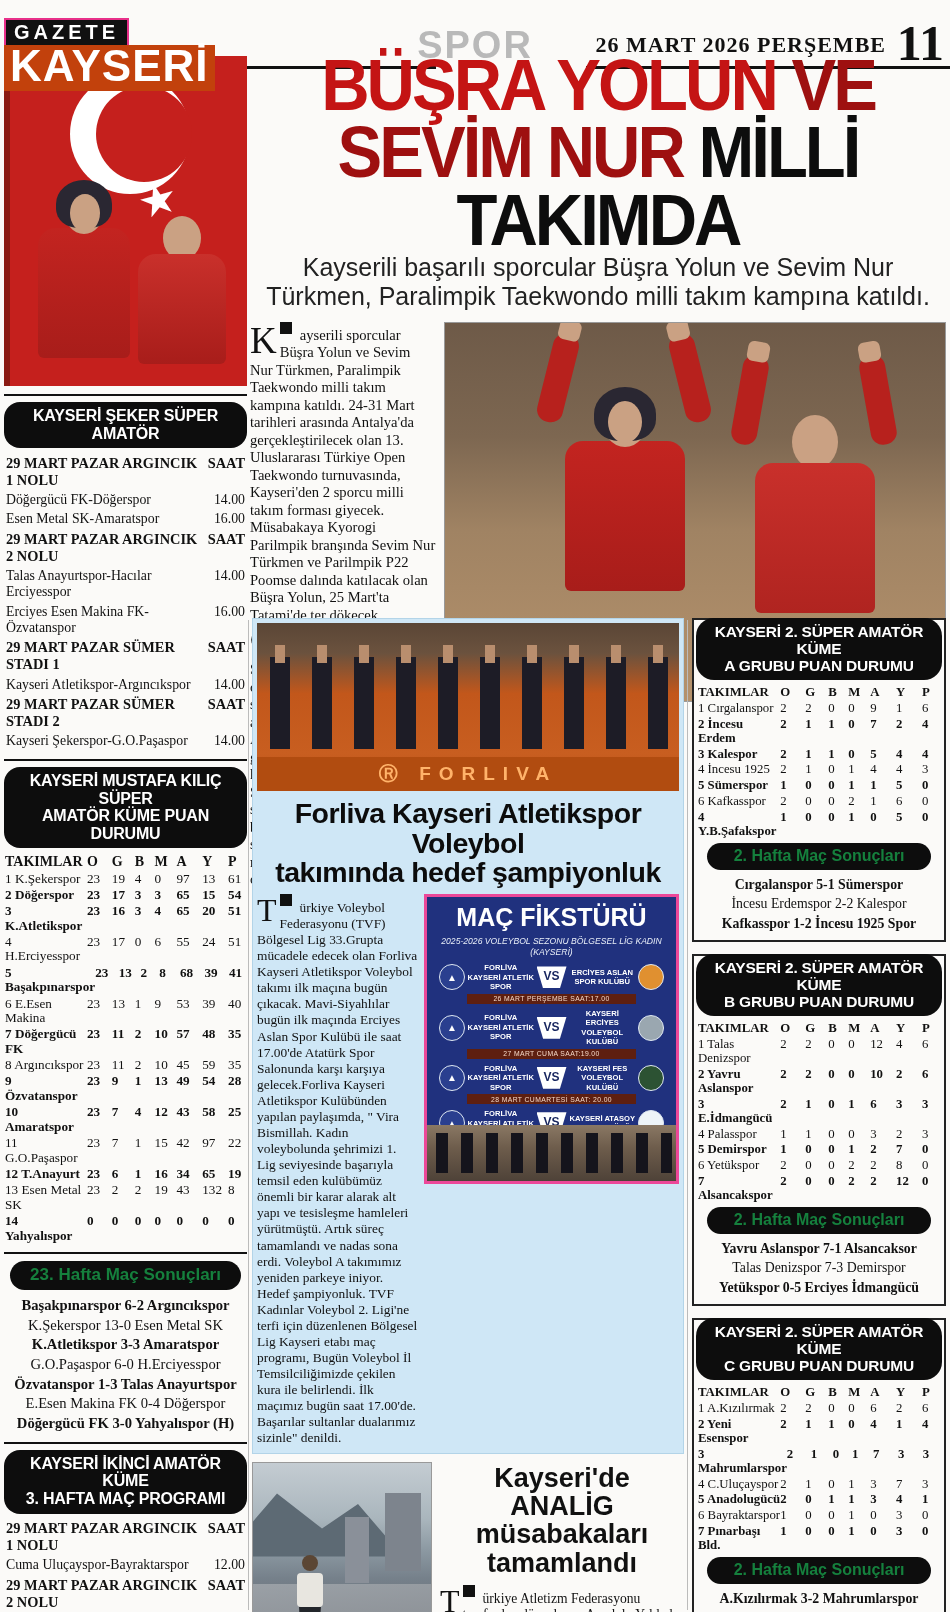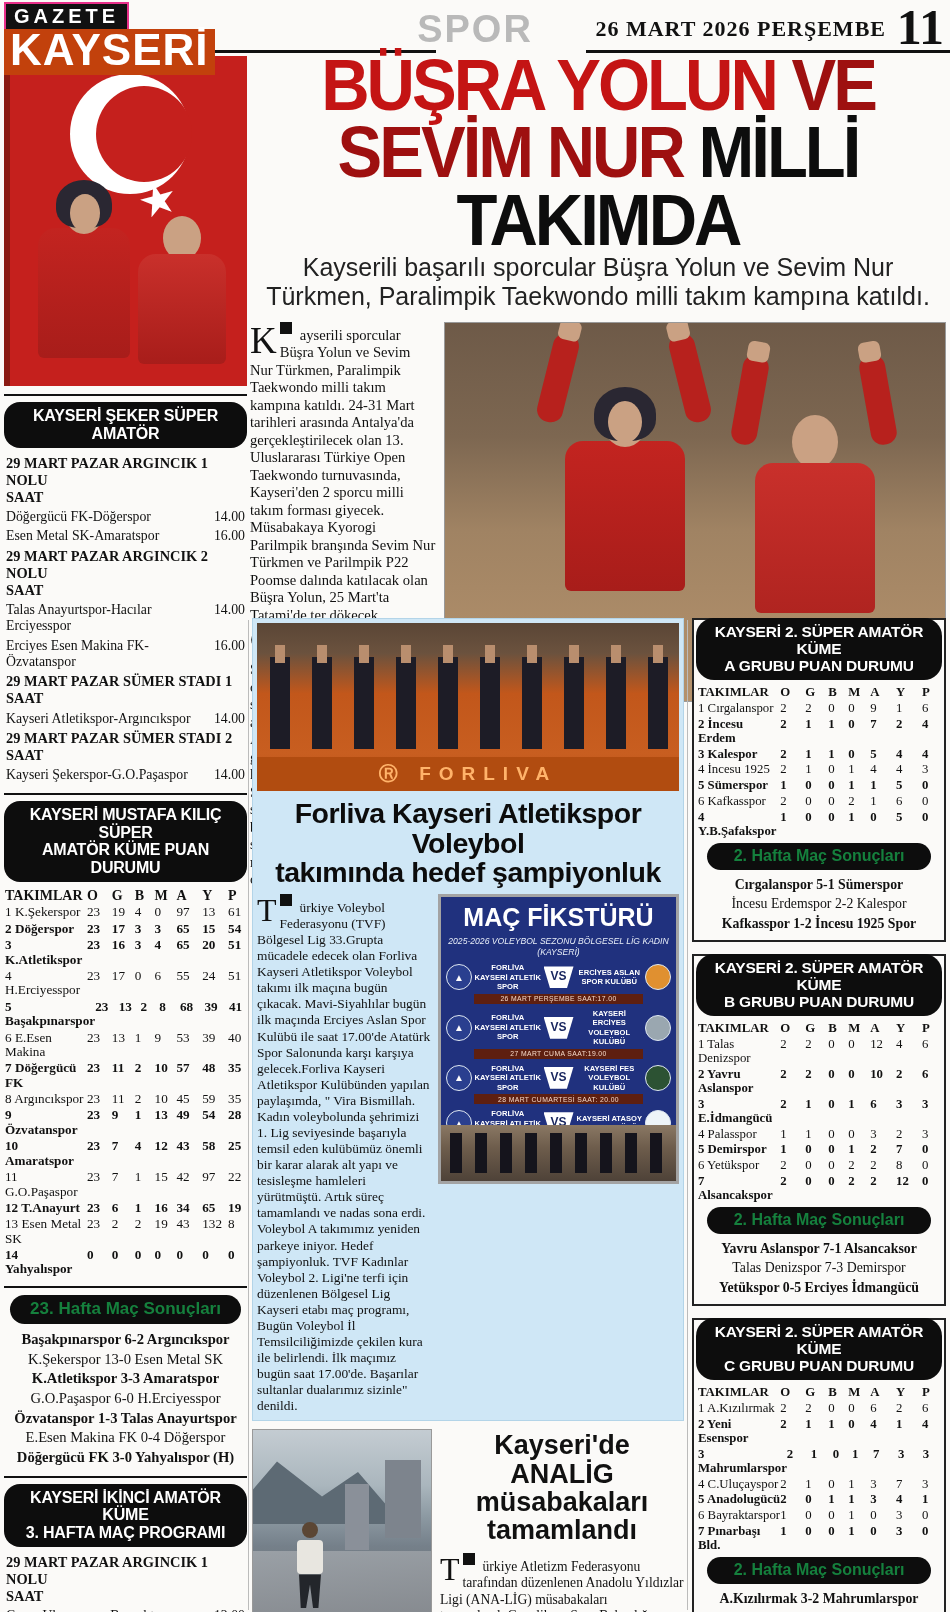--- a/index.html
+++ b/index.html
@@ -1,19 +1,19 @@
 <!DOCTYPE html>
 <html lang="tr"><head>
 <meta charset="utf-8">
 <style>
   html,body{margin:0;padding:0;background:#e9e7e2;}
   .page{position:relative;width:950px;height:1612px;background:#fbfaf8;overflow:hidden;
         font-family:"Liberation Serif",serif;color:#111;}
   
-  .hdr{position:absolute;left:0;top:0;width:950px;height:54px;}
+  .hdr{position:absolute;left:0;top:16px;width:950px;height:54px;}
   .logo{position:absolute;left:4px;top:2px;width:190px;height:106px;z-index:5;}
   .logo-top{background:#111;color:#fff;font:bold 20px "Liberation Sans",sans-serif;
             letter-spacing:4px;padding:1px 8px 2px;display:inline-block;border:2px solid #e8308a;}
   .logo-main{background:#c2410c;color:#fff;font:bold 44px "Liberation Sans",sans-serif;
              letter-spacing:1px;padding:0 6px 4px;display:inline-block;line-height:0.95;margin-top:-3px;}
   .spor{position:absolute;left:0;right:0;top:8px;text-align:center;
         font:bold 38px "Liberation Sans",sans-serif;color:#b9b9b9;letter-spacing:2px;}
   .dateline{position:absolute;right:64px;top:16px;font:22px "Liberation Serif",serif;
             font-weight:bold;letter-spacing:1px;}
   .pageno{position:absolute;right:6px;top:-2px;font:bold 50px "Liberation Serif",serif;}
@@ -46,21 +46,21 @@
   .col-left{position:absolute;left:4px;top:56px;width:243px;}
   .photo-flag{height:330px;position:relative;overflow:hidden;border-left:6px solid #8a1a12;background:#c5201d;}
   .cres{position:absolute;left:60px;top:18px;width:120px;height:120px;border-radius:50%;background:#fff;}
   .cres::after{content:"";position:absolute;left:26px;top:12px;width:96px;height:96px;border-radius:50%;background:#c5201d;}
   .star{position:absolute;left:128px;top:118px;color:#fff;font-size:44px;transform:rotate(-15deg);}
   .sect{border-top:2px solid #111;margin-top:8px;padding-top:4px;}
   .pill{background:#0d0d0d;color:#fff;border-radius:16px;padding:5px 13px 6px;text-align:center;
         font-family:"Liberation Sans",sans-serif;font-weight:bold;font-size:16px;line-height:1.1;
         letter-spacing:-0.2px;margin:2px 0 5px;}
   .srow{display:flex;justify-content:space-between;font-size:13.8px;padding:1.6px 2px;line-height:1.18;}
-  .srow.b{font-weight:bold;font-size:14.4px;flex-direction:column;}
+  .srow.b{font-weight:bold;font-size:14.4px;}
   .strow{display:grid;grid-template-columns:1.65fr .5fr .46fr .4fr .44fr .52fr .52fr .36fr;
          font-size:13.2px;line-height:1.1;padding:0.9px 1px;}
   .strow span{text-align:left;}
   .strow.sh{font-weight:bold;font-size:14px;}
   .strow.b{font-weight:bold;}
   .respill{background:#0d0d0d;color:#15803d;border-radius:15px;padding:4px 4px 5px;text-align:center;
         font-family:"Liberation Sans",sans-serif;font-weight:bold;font-size:17px;margin:3px 6px 6px;}
   .rline{text-align:center;font-size:14.6px;line-height:1.35;}
   .rline.b{font-weight:bold;}
   
@@ -74,22 +74,22 @@
       background:repeating-linear-gradient(90deg,transparent 0 7px,#1d1c26 7px 27px,transparent 27px 42px);}
   .players::before{content:"";position:absolute;left:0;right:0;top:-12px;height:18px;
       background:repeating-linear-gradient(90deg,transparent 0 12px,#b98e6e 12px 22px,transparent 22px 42px);}
   .forliva-bar{position:absolute;left:0;right:0;bottom:0;height:34px;background:#b14c10;
       color:#ffb36a;text-align:center;font:bold 19px "Liberation Sans",sans-serif;letter-spacing:8px;line-height:34px;}
   .vhl{text-align:center;font:bold 28.5px "Liberation Sans",sans-serif;letter-spacing:-0.5px;
        line-height:1.04;margin:8px 2px 6px;color:#0c0c0c;}
   .vbody{display:flex;gap:6px;}
   .vtext{flex:1;font-size:13.4px;line-height:1.2;}
   
-  .poster{width:225px;background:#20317e;border:3px solid #a3a3a3;color:#fff;
-          font-family:"Liberation Sans",sans-serif;position:relative;padding:4px 5px 0;height:280px;overflow:hidden;}
+  .poster{width:225px;background:#20317e;border:3px solid #ec4899;color:#fff;
+          font-family:"Liberation Sans",sans-serif;position:relative;padding:4px 12px 0;height:280px;overflow:hidden;}
   .ptitle{text-align:center;font-weight:bold;font-size:25px;letter-spacing:0;margin-top:2px;}
   .psub{text-align:center;font-style:italic;font-size:8.6px;margin:4px 0 2px;line-height:1.3;color:#e8eef8;}
   .fxrow{display:grid;grid-template-columns:26px 1fr 30px 1fr 26px;align-items:center;gap:2px;margin-top:5px;}
   .fxlogo{width:24px;height:24px;border-radius:50%;border:1px solid #dfe8f2;
           display:flex;align-items:center;justify-content:center;font-size:10px;}
   .fxlogo.homec{background:#2a3f8f;color:#fff;}
   .fxteam{font-weight:bold;font-size:7.6px;line-height:1.25;text-align:center;}
   .fxvs{background:#fff;color:#17255e;font-weight:bold;font-size:12px;text-align:center;
         padding:3px 0 5px;clip-path:polygon(0 0,100% 0,78% 100%,22% 100%);}
   .fxdate{margin:2px 28px 0;background:#5e1f10;color:#f5d9c8;text-align:center;

